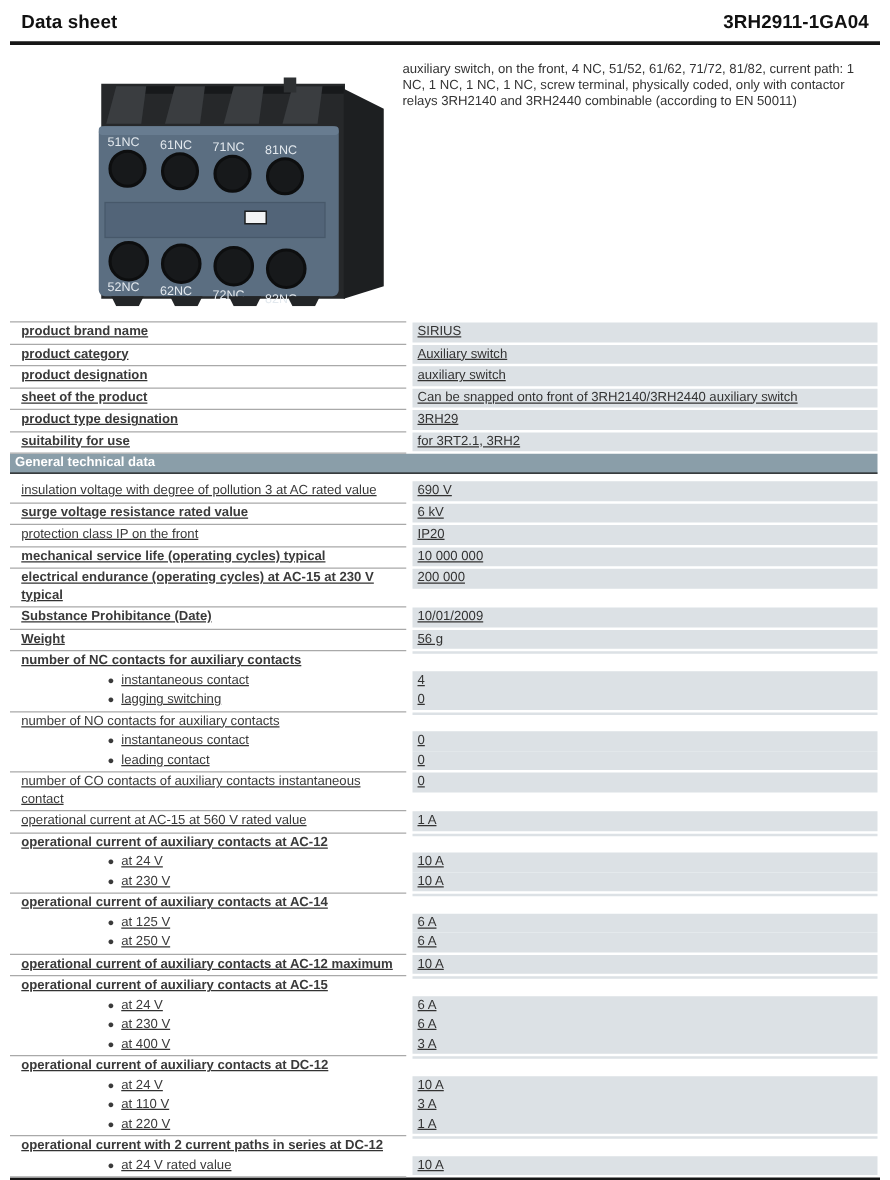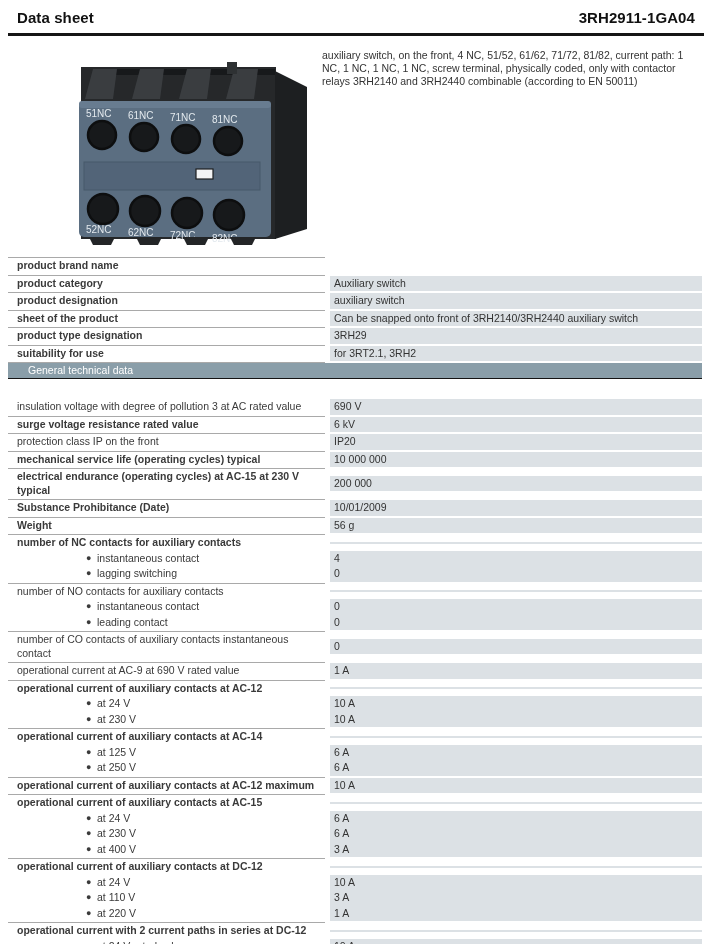--- a/index.html
+++ b/index.html
@@ -13,31 +13,31 @@
   .rule { height:3px; background:#161616; margin:7px 8px 0 8px; }
 
   .top { display:flex; margin-top:11px; }
   .imgwrap { width:314px; box-sizing:border-box; padding:14px 0 0 75px; display:flex; justify-content:flex-start; }
   .desc { flex:1; font-size:10.5px; line-height:13px; color:#333; padding:2px 16px 0 8px; }
 
   .tbl { margin:12px 10px 0 8px; }
   .tbl-topline { border-top:1px solid #a9a9a9; width:317px; height:0; }
   .block { position:relative; margin-bottom:2px; }
   .block::after { content:""; position:absolute; left:0; bottom:-2px; width:317px; border-top:1px solid #a9a9a9; }
-  .row { display:flex; align-items:center; }
+  .row { display:flex; align-items:flex-start;text-decoration:underline; }
   .lbl { width:317px; box-sizing:border-box; padding:1px 6px 1px 9px; margin-right:5px;
          font-size:10.5px; line-height:13.5px; color:#3a3a3a; }
   .lbl.b { font-weight:bold; }
   .row.bullet .lbl { padding-left:78px; }
   .dot { display:inline-block; width:11px; font-size:9px; vertical-align:top; line-height:13.5px; }
   .val { flex:1; background:#dce1e5; box-sizing:border-box; padding:1px 4px 1px 4px;
          font-size:10.5px; line-height:13.5px; color:#333; }
-  .section-bar { background:#8a9ea9; color:#ffffff; font-weight:normal; font-size:10.5px;
-                 line-height:15px; height:15px; padding-left:20px; border-bottom:1px solid #141414;
-                 margin-bottom:20px; }
+  .section-bar { background:#8a9ea9; color:#ffffff; font-weight:bold; font-size:10.5px;
+                 line-height:15px; height:15px; padding-left:4px; border-bottom:1px solid #141414;
+                 margin-bottom:6px; }
   .bottom-rule { height:3px; background:#161616; margin:1px 8px 0 8px; }
 </style>
 </head>
 <body>
 
 <div class="page">
 
   <div class="hdr">
     <div class="hdr-title">Data sheet</div>
     <div class="hdr-part">3RH2911-1GA04</div>
@@ -90,20 +90,21 @@
       </svg>
     </div>
     <div class="desc">auxiliary switch, on the front, 4 NC, 51/52, 61/62, 71/72, 81/82, current path: 1 NC, 1 NC, 1 NC, 1 NC, screw terminal, physically coded, only with contactor relays 3RH2140 and 3RH2440 combinable (according to EN 50011)</div>
   </div>
 
   <div class="tbl">
     <div class="tbl-topline"></div>
   <div class="block">
         <div class="row">
           <div class="lbl b">product brand name</div>
+          <div class="val">SIRIUS</div>
         </div>
       </div>
       <div class="block">
         <div class="row">
           <div class="lbl b">product category</div>
           <div class="val">Auxiliary switch</div>
         </div>
       </div>
       <div class="block">
         <div class="row">
@@ -201,21 +202,21 @@
         </div>
       </div>
       <div class="block">
         <div class="row">
           <div class="lbl">number of CO contacts of auxiliary contacts instantaneous contact</div>
           <div class="val">0</div>
         </div>
       </div>
       <div class="block">
         <div class="row">
-          <div class="lbl">operational current at AC-9 at 690 V rated value</div>
+          <div class="lbl">operational current at AC-15 at 560 V rated value</div>
           <div class="val">1 A</div>
         </div>
       </div>
       <div class="block">
         <div class="row">
           <div class="lbl b">operational current of auxiliary contacts at AC-12</div>
           <div class="val"></div>
         </div>
         <div class="row bullet">
           <div class="lbl"><span class="dot">●</span><span>at 24 V</span></div>

